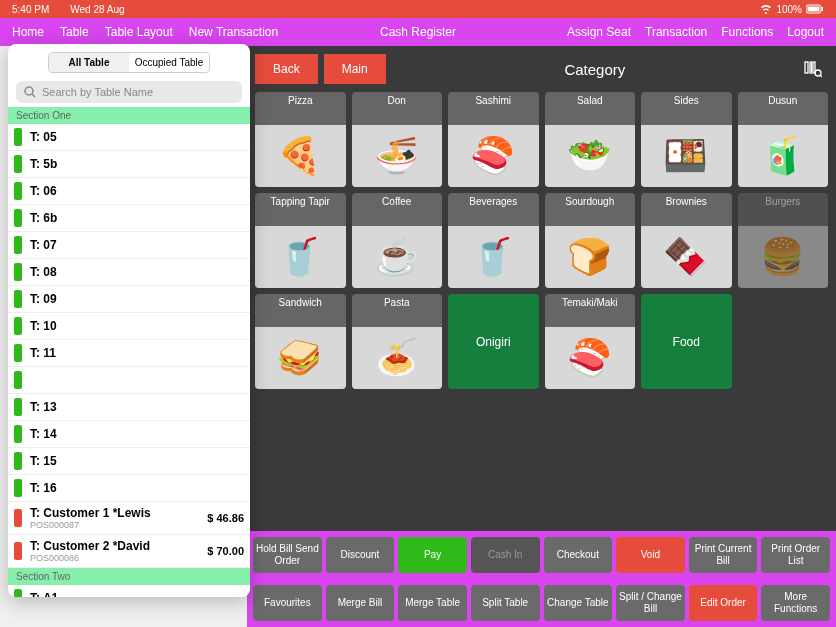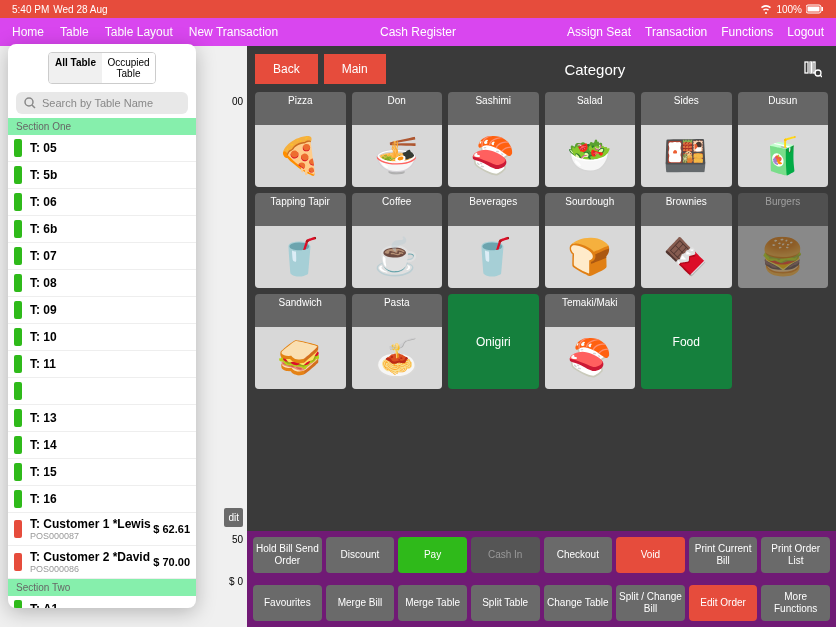--- a/index.html
+++ b/index.html
@@ -1,27 +1,27 @@
 <!DOCTYPE html>
 <html><head>
 <meta charset="utf-8">
 <style>
 *{margin:0;padding:0;box-sizing:border-box;font-family:-apple-system,BlinkMacSystemFont,sans-serif}
 body{width:836px;height:627px;background:#3a3a3a;overflow:hidden;position:relative}
 .status-bar{height:18px;background:#e64c3c;color:#fff;display:flex;align-items:center;padding:0 12px;font-size:10px;justify-content:space-between}
-.status-left{display:flex;gap:4px}
+.status-left{display:flex;gap:21px}
 .status-right{display:flex;gap:4px;align-items:center}
 .top-nav{height:28px;background:#d946ef;color:#fff;display:flex;align-items:center;padding:0 12px;font-size:12px;position:relative}
 .nav-left{display:flex;gap:16px}
 .nav-center{position:absolute;left:50%;transform:translateX(-50%);font-weight:400}
 .nav-right{margin-left:auto;display:flex;gap:14px}
 .nav-item{cursor:pointer}
 .main-area{display:flex;height:calc(100% - 46px)}
 .left-panel{width:247px;background:#fff;position:relative}
-.dropdown{position:absolute;top:-2px;left:8px;width:188px;background:#fff;border-radius:8px;box-shadow:0 4px 20px rgba(0,0,0,0.25);z-index:100;max-height:578px;overflow:hidden}
+.dropdown{position:absolute;top:-2px;left:8px;width:242px;background:#fff;border-radius:8px;box-shadow:0 4px 20px rgba(0,0,0,0.25);z-index:100;max-height:578px;overflow:hidden}
 .dropdown::before{content:"";position:absolute;top:-6px;left:52px;width:0;height:0;border-left:6px solid transparent;border-right:6px solid transparent;border-bottom:6px solid #fff}
 .tab-toggle{display:flex;margin:8px 40px;border:1px solid #ccc;border-radius:4px;overflow:hidden;font-size:10px}
 .tab-btn{flex:1;padding:4px 0;text-align:center;background:#fff;cursor:pointer}
 .tab-btn.active{background:#f0f0f0;font-weight:600}
 .search-box{margin:4px 8px;padding:5px 8px;background:#e8e8e8;border-radius:6px;display:flex;align-items:center;gap:6px;font-size:11px;color:#888}
 .section-hdr{padding:3px 8px;font-size:10px;color:#666;background:#86efac}
 .table-list{overflow-y:auto;max-height:490px}
 .table-row{display:flex;align-items:center;padding:4px 6px;border-bottom:1px solid #eee;min-height:26px}
 .indicator{width:8px;height:18px;border-radius:2px;margin-right:8px}
 .ind-green{background:#2fba1a}
@@ -34,21 +34,21 @@
 .cat-header{display:flex;align-items:center;padding:8px;gap:6px}
 .action-btn{background:#e64c3c;color:#fff;border:none;padding:8px 18px;border-radius:0;font-size:12px;cursor:pointer}
 .cat-title{flex:1;text-align:center;color:#fff;font-size:15px}
 .scan-icon{width:18px;height:18px;color:#fff;margin-right:6px}
 .cat-grid{flex:1;padding:0 8px;display:grid;grid-template-columns:repeat(6,1fr);gap:6px;align-content:start;overflow-y:auto}
 .cat-item{background:#666;border-radius:4px;overflow:hidden;cursor:pointer;height:95px;display:flex;flex-direction:column}
 .cat-label{color:#fff;font-size:10px;padding:3px;text-align:center;height:33px}
 .cat-img{flex:1;background:#d8d8d8;display:flex;align-items:center;justify-content:center}
 .cat-item.text-only{background:#15803d;display:flex;align-items:center;justify-content:center;color:#fff;font-size:12px}
 .cat-item.dim{opacity:0.5}
-.bottom-bar{display:grid;grid-template-columns:repeat(8,1fr);gap:4px;padding:6px;background:#701a75}
+.bottom-bar{display:grid;grid-template-columns:repeat(8,1fr);gap:4px;padding:6px;background:#d946ef}
 .func-btn{background:#6a6a6a;color:#fff;border:none;padding:6px 2px;border-radius:4px;font-size:10px;cursor:pointer;height:36px;display:flex;align-items:center;justify-content:center;text-align:center;line-height:1.2}
 .func-btn.green{background:#2fba1a}
 .func-btn.red{background:#e64c3c}
 .func-btn.dim{background:#555;color:#999}
 .left-bg{position:absolute;top:0;left:0;width:247px;height:100%;background:#f0f0f0}
 svg{display:block}
 </style>
 </head>
 <body>
 
@@ -194,21 +194,21 @@
             <div class="table-info">
               <div class="table-name">T: 16</div>
             </div>
           </div>
           <div class="table-row">
             <div class="indicator ind-red"></div>
             <div class="table-info">
               <div class="table-name">T: Customer 1 *Lewis</div>
               <div class="table-sub">POS000087</div>
             </div>
-            <div class="table-price">$ 62.61</div>
+            <div class="table-price">$ 46.86</div>
           </div>
           <div class="table-row">
             <div class="indicator ind-red"></div>
             <div class="table-info">
               <div class="table-name">T: Customer 2 *David</div>
               <div class="table-sub">POS000086</div>
             </div>
             <div class="table-price">$ 70.00</div>
           </div>
           <div class="section-hdr">Section Two</div>

